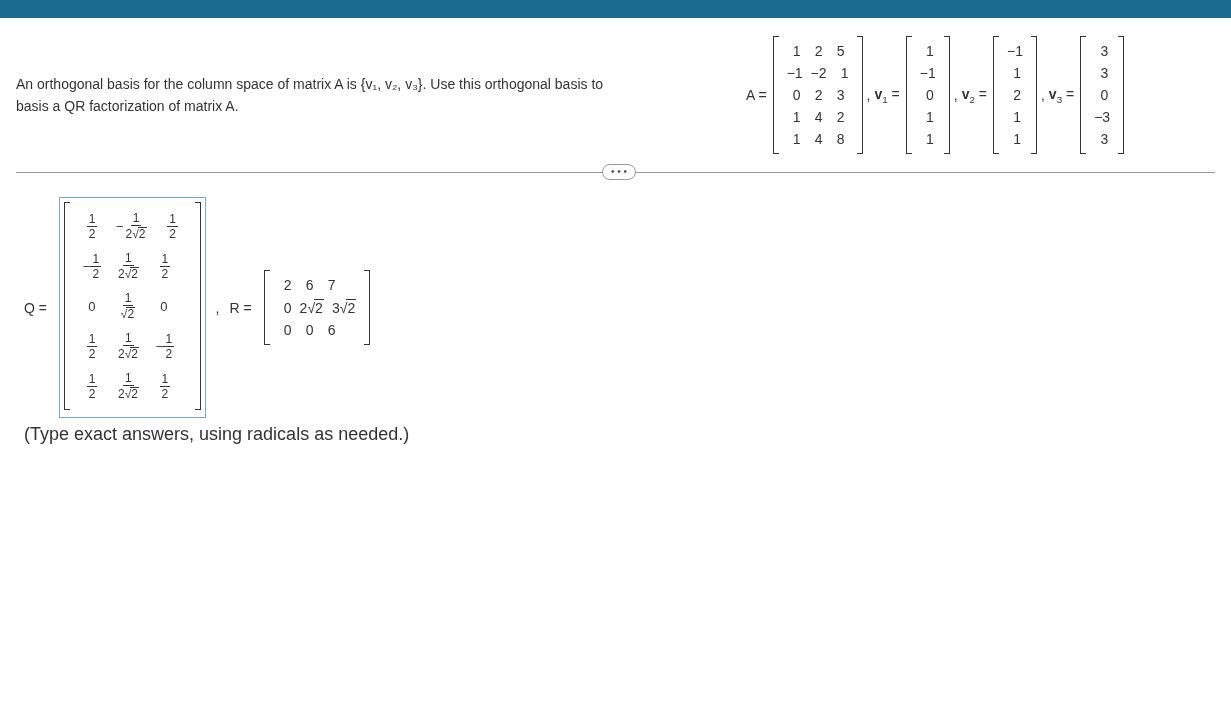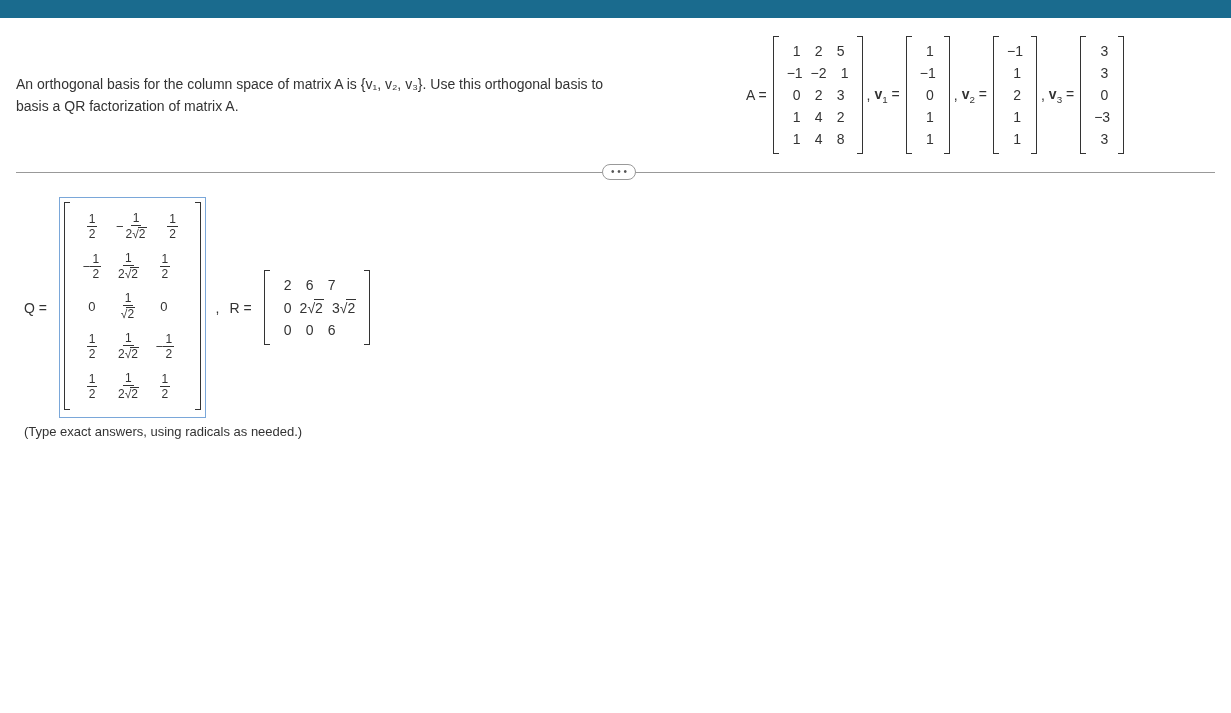--- a/index.html
+++ b/index.html
@@ -111,21 +111,21 @@
     border-top: 1px solid #333;
     padding: 0 1px;
   }
   .qcol > span, .qrow > span {
     display:inline-flex; align-items:center; justify-content:center;
     padding: 6px 6px; min-width: 36px; white-space:nowrap; font-size:13px;
   }
   .qrow { display:flex; }
   .hint {
     padding: 6px 0 0 8px;
-    font-size: 13px;
+    font-size: 18px;
   }
 </style>
 </head>
 <body>
 
 <div class="top-bar"></div>
 
 <div class="content">
 
   <div class="problem-row">

